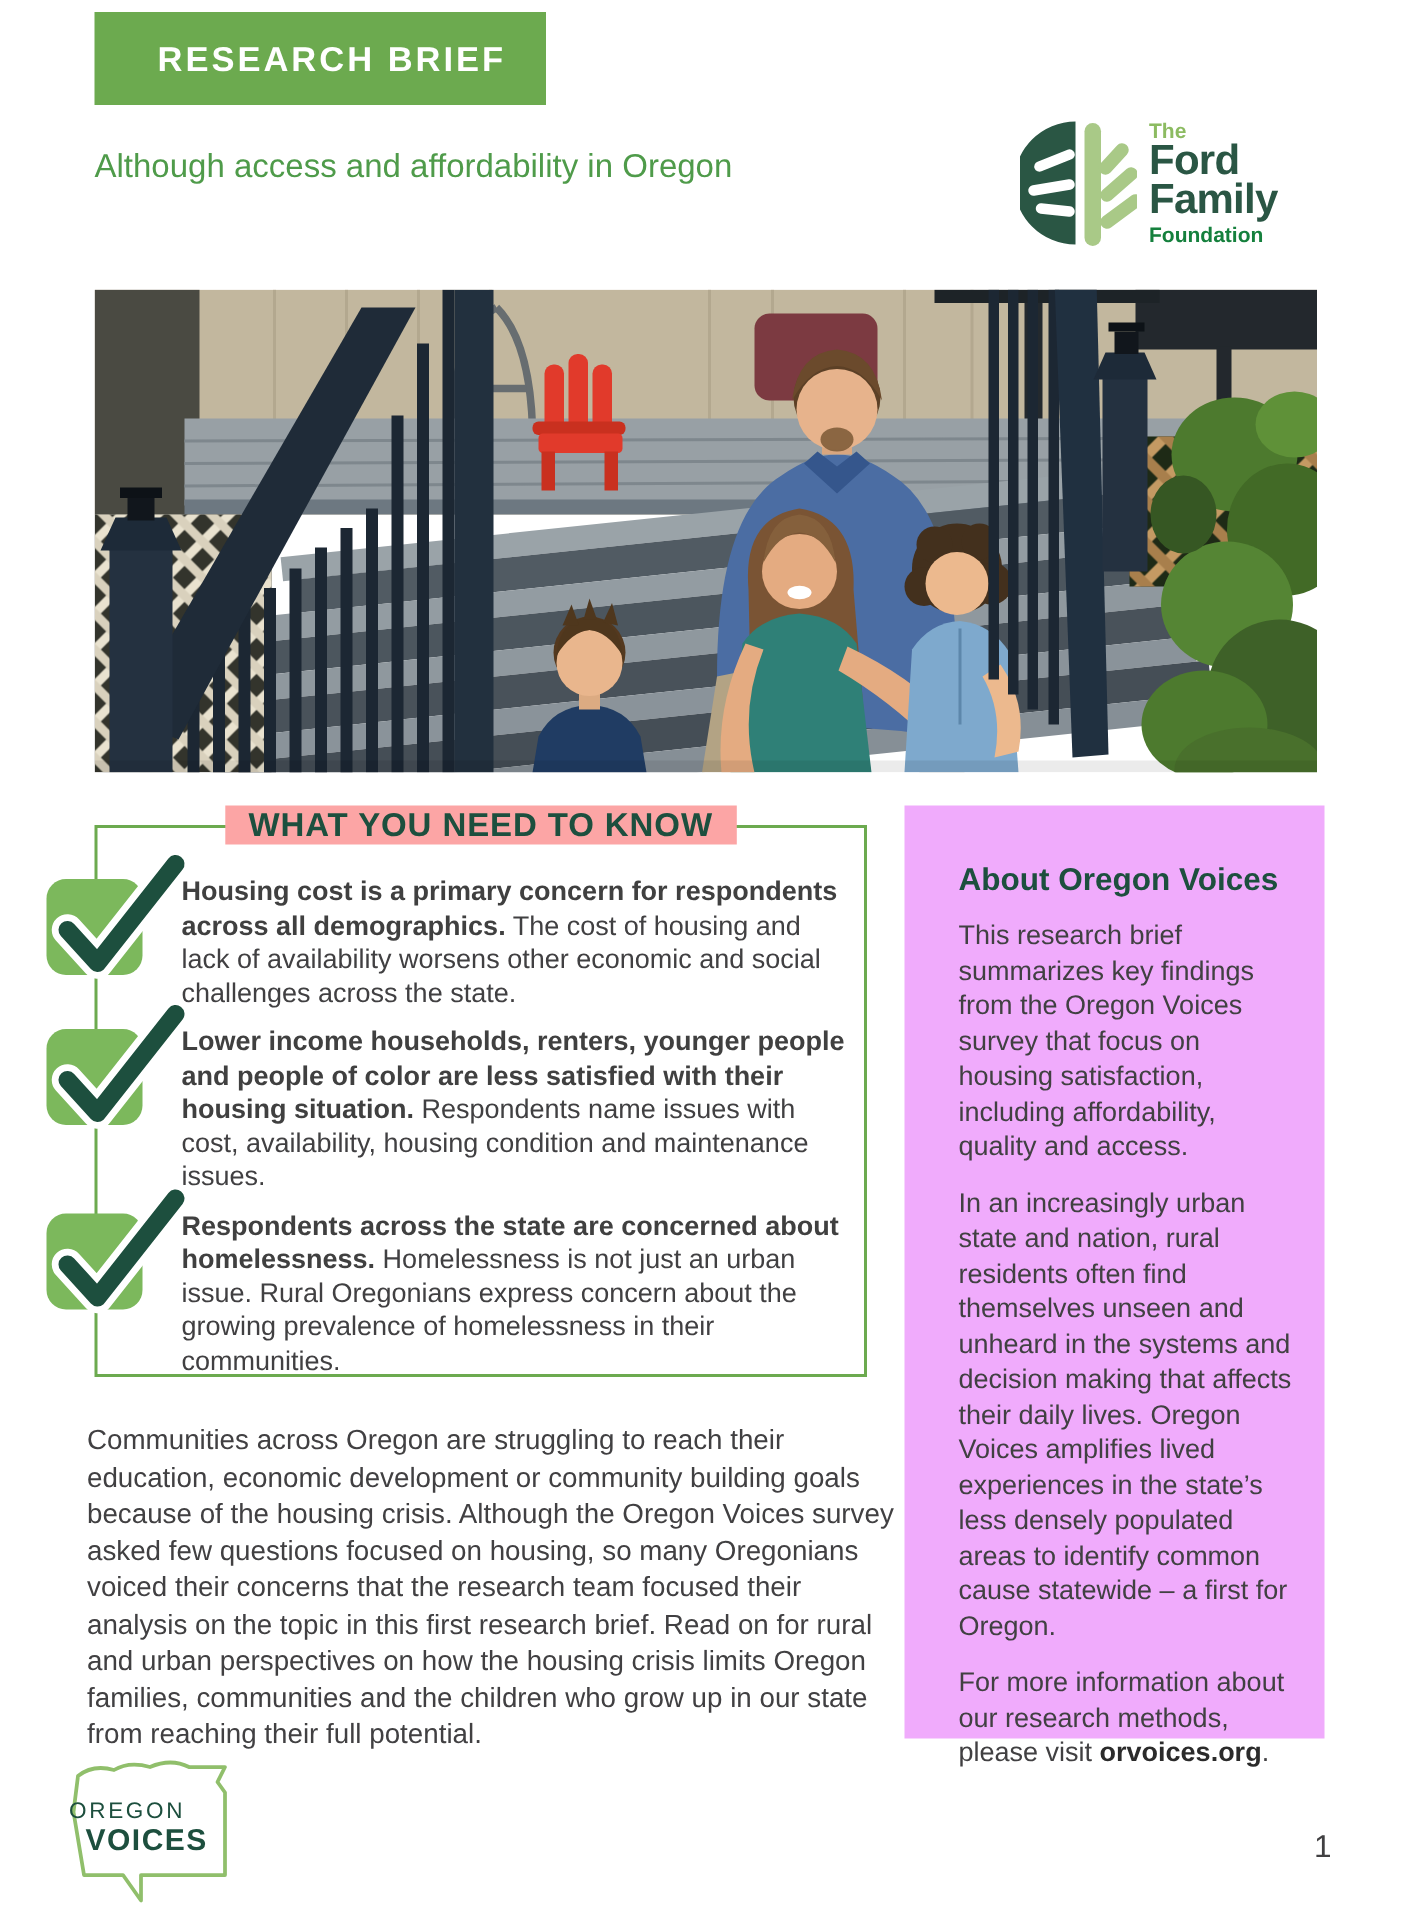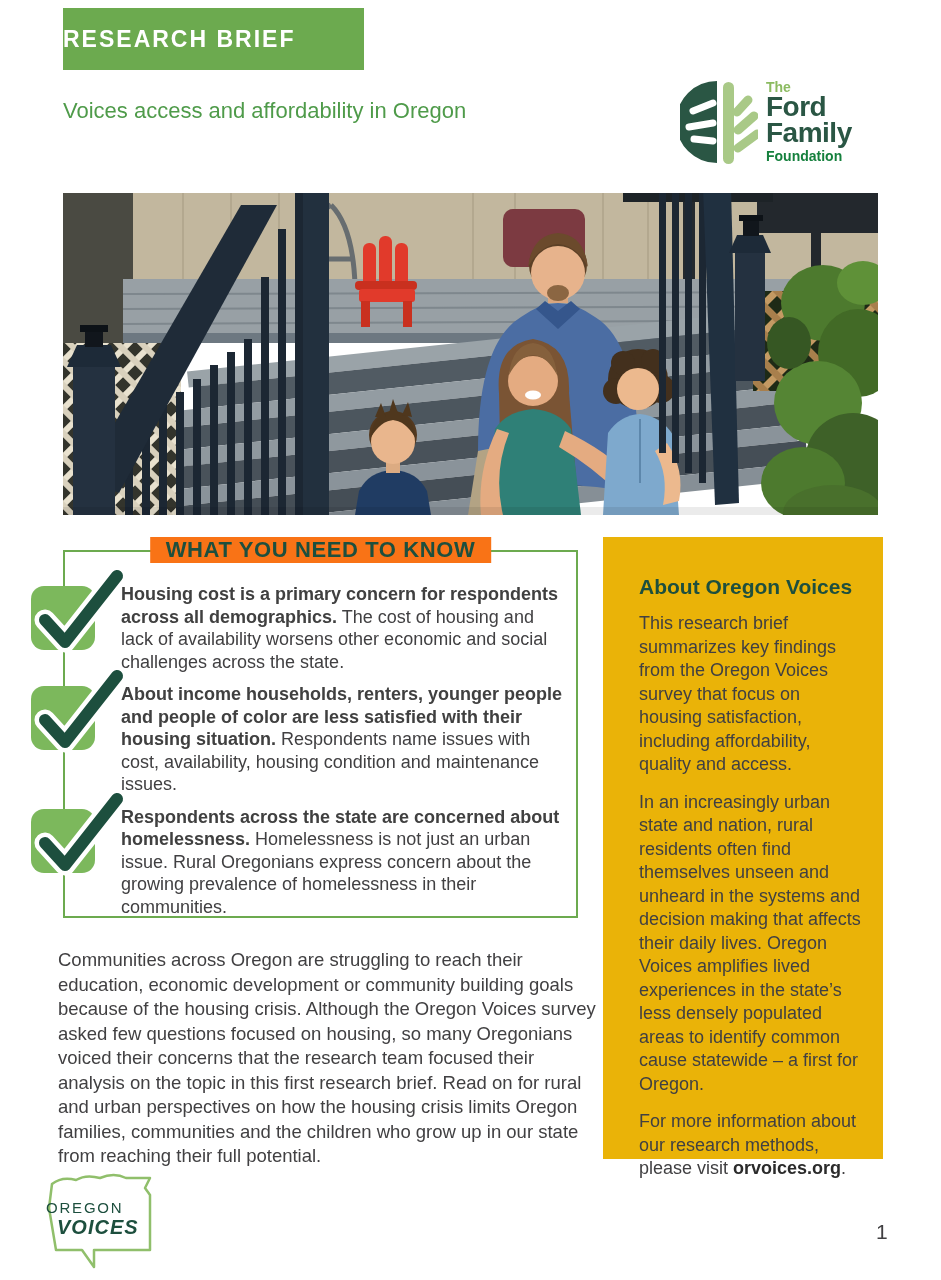--- a/index.html
+++ b/index.html
@@ -4,75 +4,75 @@
 <style>
   * { margin:0; padding:0; box-sizing:border-box; }
   html,body { background:#ffffff; }
   .page {
     position:relative; width:941px; height:1280px; background:#ffffff;
     font-family:"Liberation Sans", sans-serif; overflow:hidden; color:#414042;
   }
   
   .banner {
     position:absolute; left:63px; top:8px; width:301px; height:62px;
-    background:#6caa4f; display:flex; align-items:center; 
+    background:#6caa4f; display:flex; align-items:center; padding-left:42px;
   }
   .banner span { color:#ffffff; font-weight:bold; font-size:23px; letter-spacing:2px; }
   
   .kicker { position:absolute; left:63px; top:98px; font-size:22px; color:#4f9b4a; }
   .doc-title { position:absolute; left:63px; top:126px; font-size:30px; font-weight:bold; color:#1d4f3e; letter-spacing:-0.2px; }
   
   .ford { position:absolute; left:680px; top:78px; width:210px; height:92px; display:flex; }
   .ford-text { margin-left:8px; margin-top:2px; line-height:1; }
   .ford-the { font-size:14px; font-weight:bold; color:#8cbb61; display:block; }
   .ford-big { font-size:28px; font-weight:bold; color:#2a5644; display:block; line-height:26px; letter-spacing:-0.5px; }
   .ford-foundation { font-size:14px; font-weight:bold; color:#15803d; display:block; margin-top:3px; }
   
   .photo { position:absolute; left:63px; top:193px; width:815px; height:322px; overflow:hidden; }
   
   .kbox {
     position:absolute; left:63px; top:550px; width:515px; height:368px;
     border:2px solid #6caa4f; padding:31px 8px 0 56px;
   }
   .kbox-title {
     position:absolute; top:-15px; left:50%; transform:translateX(-50%);
-    background:#f97316; padding:0 16px; white-space:nowrap;
+    background:#fca5a5; padding:0 16px; white-space:nowrap;
     font-size:22px; font-weight:bold; color:#1d4f3e; letter-spacing:0.6px;
   }
   .check-item { position:relative; font-size:18px; line-height:22.5px; margin-bottom:10px; color:#414042; }
   .check-item strong { color:#404040; }
   .check-icon { position:absolute; left:-98px; top:-27px; width:104px; height:104px; }
   
   .sidebar {
     position:absolute; left:603px; top:537px; width:280px; height:622px;
-    background:#eab308; padding:38px 20px 0 36px;
+    background:#f0abfc; padding:38px 20px 0 36px;
   }
   .sidebar h3 { font-size:21px; font-weight:bold; color:#1d4f3e; margin-bottom:13px; }
   .sidebar p { font-size:18px; line-height:23.5px; color:#414042; margin-bottom:14px; }
   .sidebar .link { font-weight:bold; color:#2b2b2b; text-decoration:none; cursor:pointer; }
   
   .body-par { position:absolute; left:58px; top:948px; width:540px; font-size:18.5px; line-height:24.5px; color:#414042; }
   
   .ovlogo { position:absolute; left:42px; top:1168px; width:126px; height:104px; }
   .ovlogo svg { position:absolute; left:0; top:0; }
   .ov-oregon { position:absolute; left:4px; top:31px; font-size:15px; letter-spacing:1.8px; color:#1d4f3e; }
-  .ov-voices { position:absolute; left:15px; top:48px; font-size:20px; font-weight:bold; letter-spacing:1px; color:#1d4f3e;font-style:italic; }
+  .ov-voices { position:absolute; left:15px; top:48px; font-size:20px; font-weight:bold; letter-spacing:1px; color:#1d4f3e; }
   
   .page-num { position:absolute; left:876px; top:1220px; font-size:21px; color:#414042; }
 </style>
 </head>
 <body>
 
 <div class="page">
 
   <div class="banner">
     <span>RESEARCH BRIEF</span>
   </div>
 
-  <div class="kicker">Voices access and affordability in Oregon</div>
+  <div class="kicker">Although access and affordability in Oregon</div>
 
   <div class="ford">
     <svg width="78" height="88" viewBox="0 0 78 88">
       <path d="M37 3 A41 41 0 0 0 37 85 Z" fill="#2a5644"></path>
       <g stroke="#ffffff" stroke-width="7" stroke-linecap="round">
         <path d="M33 25 L13 33"></path>
         <path d="M33 45 L9 49"></path>
         <path d="M33 63 L14 61"></path>
       </g>
       <rect x="43" y="4" width="11" height="82" rx="5.5" fill="#a9c987"></rect>
@@ -268,21 +268,21 @@
       </svg>
       <strong>Housing cost is a primary concern for respondents across all demographics.</strong><span> The cost of housing and lack of availability worsens other economic and social challenges across the state.</span>
     </div>
 
     <div class="check-item">
       <svg class="check-icon" viewBox="0 0 104 104">
         <rect x="8" y="30" width="64" height="64" rx="13" fill="#7cb85c"></rect>
         <path d="M22 64 L42 86 L94 20" fill="none" stroke="#ffffff" stroke-width="21" stroke-linecap="round" stroke-linejoin="round"></path>
         <path d="M22 64 L42 86 L94 20" fill="none" stroke="#1d4f3e" stroke-width="12" stroke-linecap="round" stroke-linejoin="round"></path>
       </svg>
-      <strong>About income households, renters, younger people and people of color are less satisfied with their housing situation.</strong><span> Respondents name issues with cost, availability, housing condition and maintenance issues.</span>
+      <strong>Lower income households, renters, younger people and people of color are less satisfied with their housing situation.</strong><span> Respondents name issues with cost, availability, housing condition and maintenance issues.</span>
     </div>
 
     <div class="check-item">
       <svg class="check-icon" viewBox="0 0 104 104">
         <rect x="8" y="30" width="64" height="64" rx="13" fill="#7cb85c"></rect>
         <path d="M22 64 L42 86 L94 20" fill="none" stroke="#ffffff" stroke-width="21" stroke-linecap="round" stroke-linejoin="round"></path>
         <path d="M22 64 L42 86 L94 20" fill="none" stroke="#1d4f3e" stroke-width="12" stroke-linecap="round" stroke-linejoin="round"></path>
       </svg>
       <strong>Respondents across the state are concerned about homelessness.</strong><span> Homelessness is not just an urban issue. Rural Oregonians express concern about the growing prevalence of homelessness in their communities.</span>
     </div>

